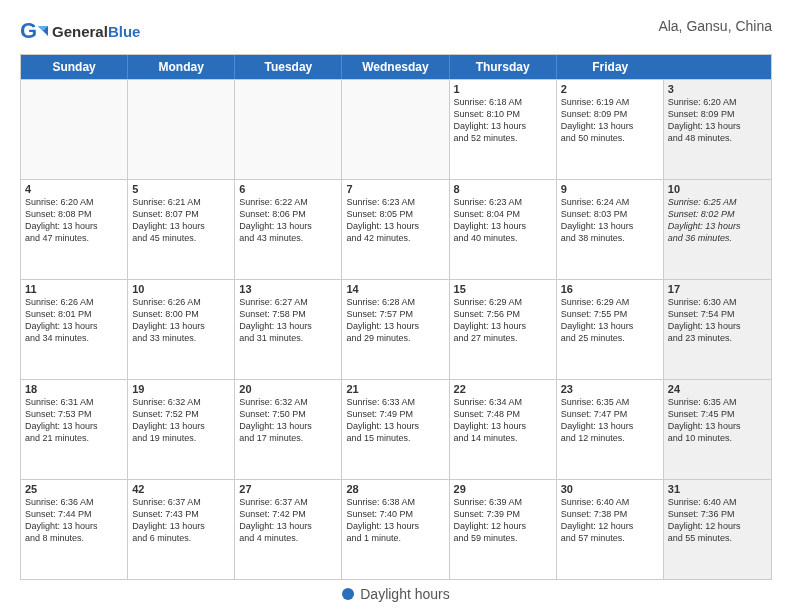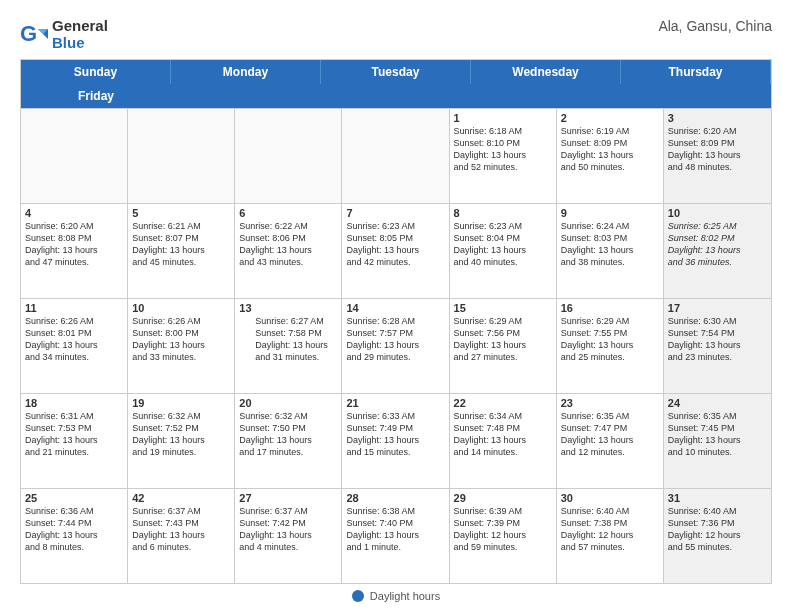--- a/index.html
+++ b/index.html
@@ -23,21 +23,21 @@
       align-items: flex-start;
       margin-bottom: 8px;
     }
     .logo {
       display: flex;
       align-items: center;
       gap: 4px;
     }
     .logo-text {
       display: flex;
-      flex-direction: column;
+      flex-direction: row;
       line-height: 1.1;
     }
     .logo-general {
       font-size: 15px;
       font-weight: bold;
       color: #333;
     }
     .logo-blue {
       font-size: 15px;
       font-weight: bold;
@@ -61,21 +61,21 @@
       color: #555;
     }
     .calendar {
       flex: 1;
       display: flex;
       flex-direction: column;
       border: 1px solid #ccc;
     }
     .cal-header-row {
       display: grid;
-      grid-template-columns: repeat(5, 1fr);
+      grid-template-columns: repeat(7, 1fr);
       background: #2a6ebb;
     }
     .cal-header-cell {
       color: #fff;
       font-size: 12px;
       font-weight: bold;
       padding: 5px 4px;
       text-align: center;
       border-right: 1px solid #4a8ed0;
     }
@@ -112,21 +112,21 @@
     .day-info {
       font-size: 9px;
       color: #333;
       line-height: 1.35;
     }
     .footer {
       display: flex;
       justify-content: center;
       align-items: center;
       margin-top: 6px;
-      font-size: 11px;
+      font-size: 14px;
       color: #555;
     }
     .footer-dot {
       width: 12px;
       height: 12px;
       background: #2a6ebb;
       border-radius: 50%;
       display: inline-block;
       margin-right: 6px;
     }
@@ -250,21 +250,21 @@
           </div>
           <div class="cal-cell">
             <div class="day-number">10</div>
             <div class="day-info" style="white-space: pre-line;">Sunrise: 6:26 AM
 Sunset: 8:00 PM
 Daylight: 13 hours
 and 33 minutes.</div>
           </div>
           <div class="cal-cell">
             <div class="day-number">13</div>
-            <div class="day-info" style="white-space: pre-line; margin-left: 16px;">Sunrise: 6:27 AM
+            <div class="day-info" style="white-space: pre-line;">Sunrise: 6:27 AM
 Sunset: 7:58 PM
 Daylight: 13 hours
 and 31 minutes.</div>
           </div>
           <div class="cal-cell">
             <div class="day-number">14</div>
             <div class="day-info" style="white-space: pre-line;">Sunrise: 6:28 AM
 Sunset: 7:57 PM
 Daylight: 13 hours
 and 29 minutes.</div>

